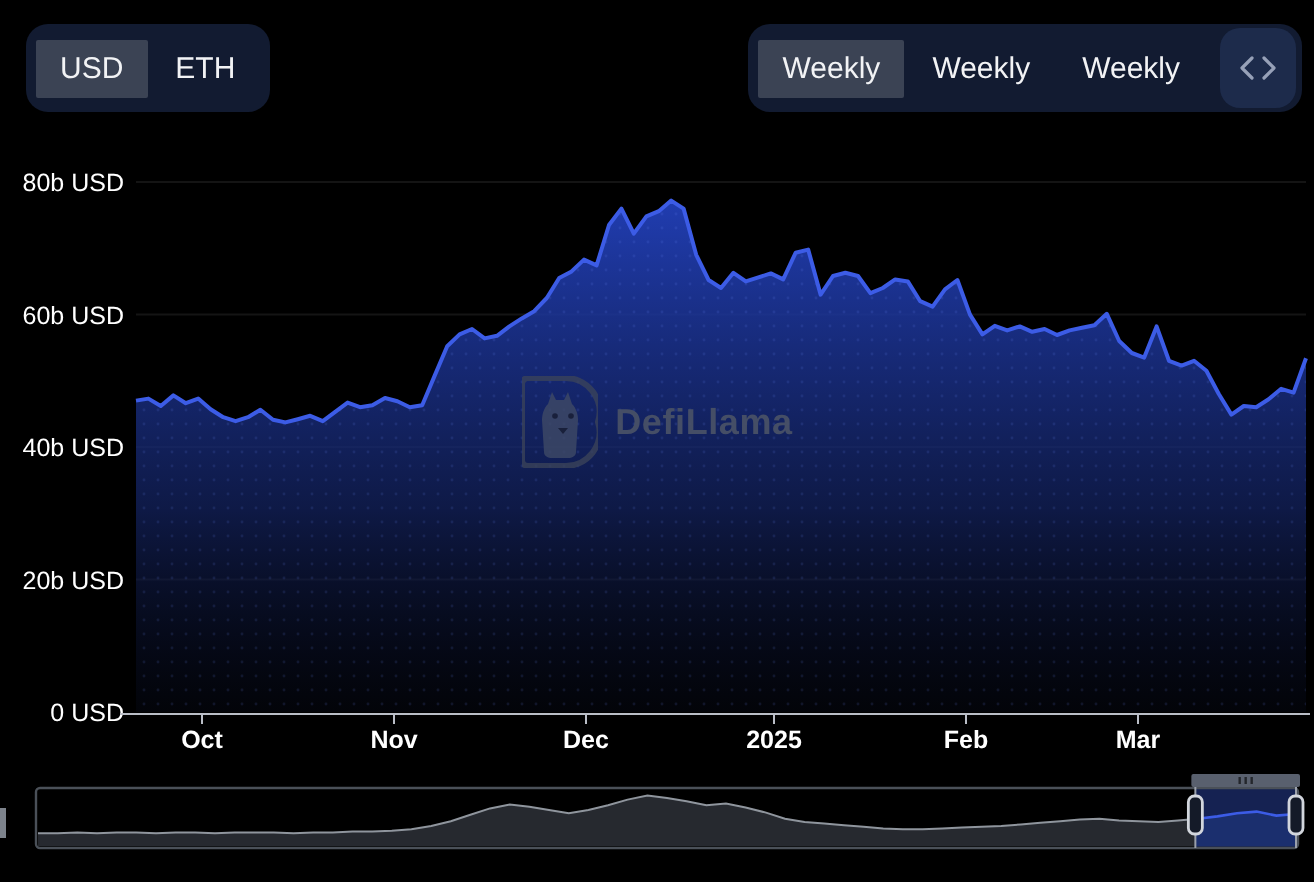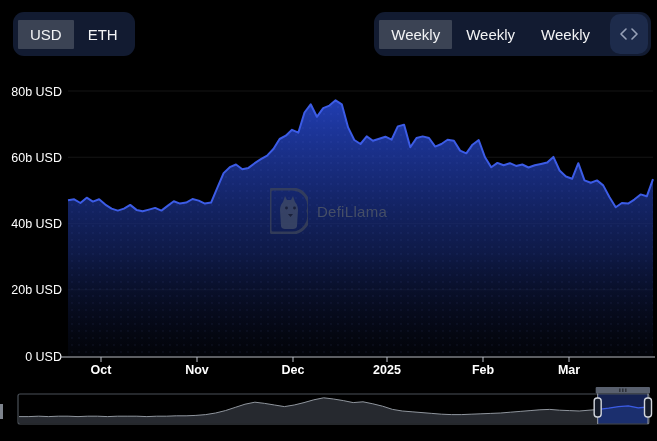--- a/index.html
+++ b/index.html
@@ -26,21 +26,21 @@
     background:#1d2b4b;border-radius:10px;display:flex;align-items:center;justify-content:center;
   }
   
   #chart-svg{position:absolute;left:0;top:0;}
   
   .watermark{
     position:absolute;left:0;top:188px;width:657px;display:flex;
     align-items:center;justify-content:center;gap:9px;pointer-events:none;opacity:.9;
   }
   .watermark-text{
-    font-size:15px;font-weight:normal;color:#4b5367;letter-spacing:.3px;
+    font-size:18px;font-weight:bold;color:#4b5367;letter-spacing:.3px;
   }
 </style>
 </head>
 <body>
 
 <div class="stage">
 
   <svg id="chart-svg" width="657" height="441" viewBox="0 0 657 441">
       <defs>
         <linearGradient id="areaGrad" x1="0" y1="0" x2="0" y2="1">

